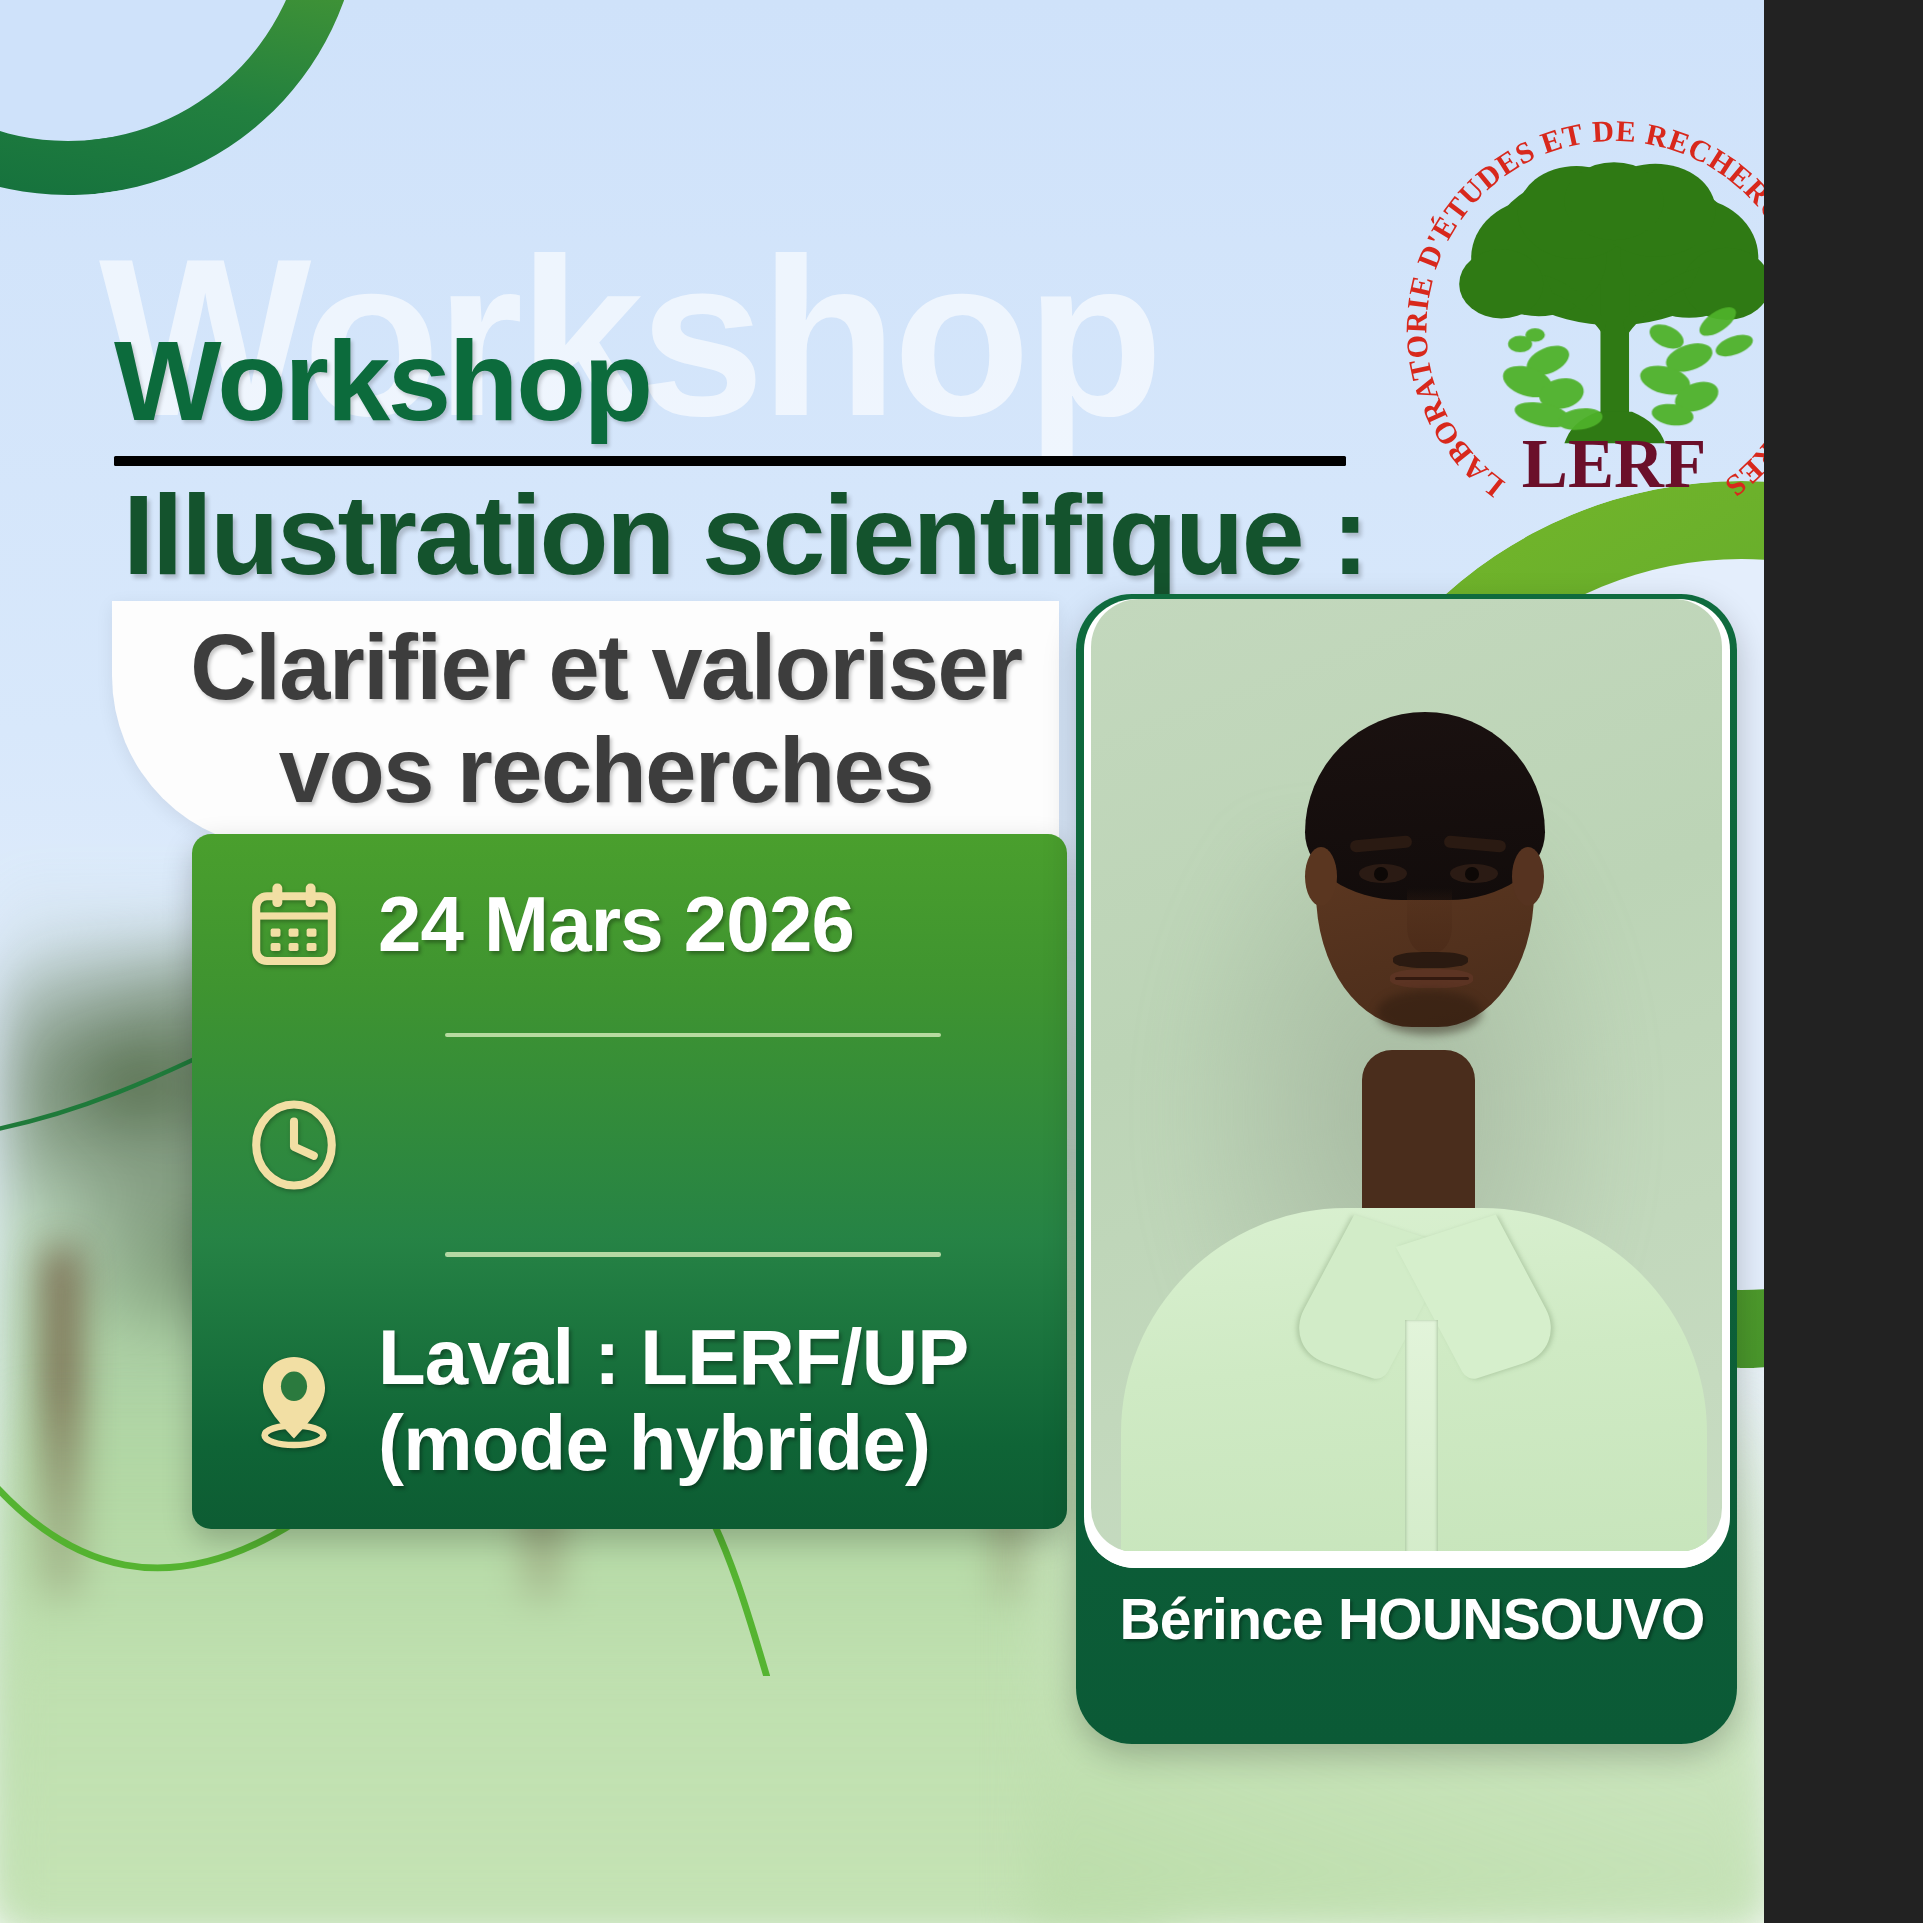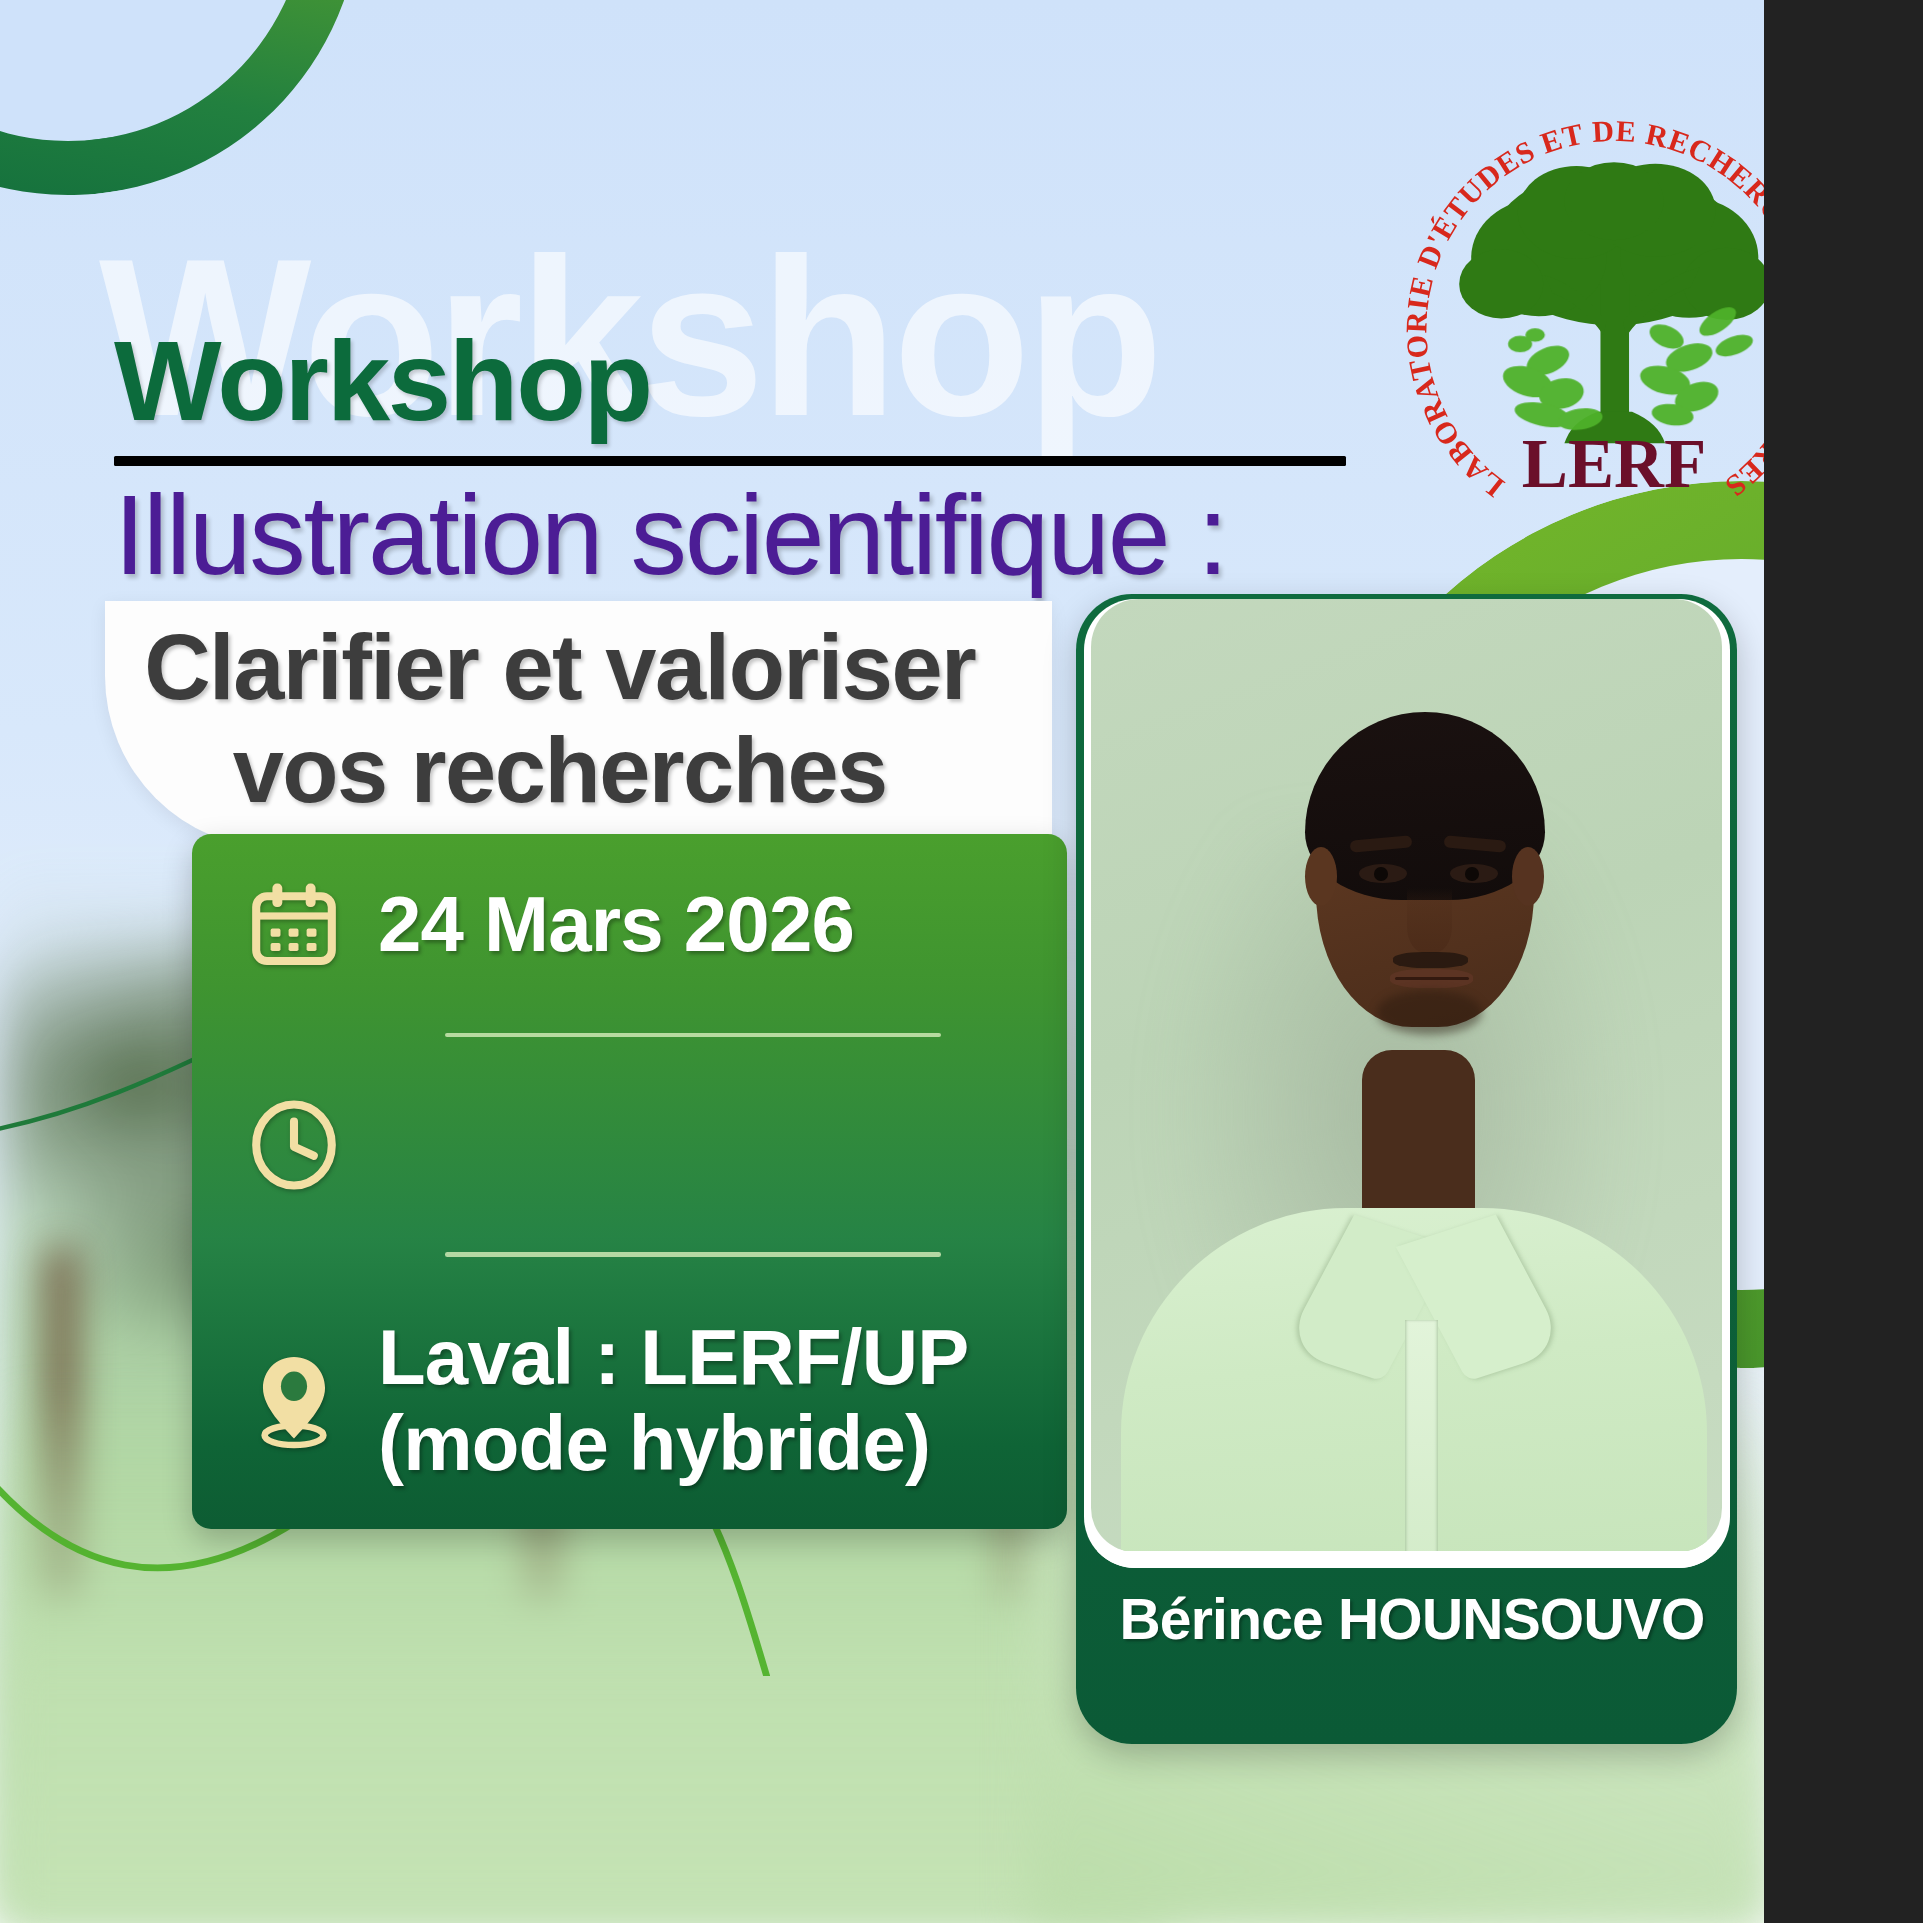--- a/index.html
+++ b/index.html
@@ -94,32 +94,32 @@
   .kicker{
     font-size:114px;font-weight:700;color:#0c6b3c;
     line-height:1.02;letter-spacing:-2.3px;
     text-shadow:2.3px 3px 3.8px rgba(0,0,0,.18);
     margin:0;
   }
   .rule{
     height:10.5px;background:#000;margin:16.5px 0 10.5px 0;width:1232px;border-radius:1.5px;
   }
   .title-main{
-    font-size:113px;font-weight:400;color:#4c1d95;
+    font-size:113px;font-weight:700;color:#14532d;
     line-height:1.04;letter-spacing:-2.3px;
     text-shadow:3px 3.8px 4.5px rgba(0,0,0,.2);
-    margin:0;white-space:nowrap;
+    margin:9px;white-space:nowrap;
   }
 
   
   .subtitle-card{
-    position:absolute;left:105px;top:601px;width:947px;height:248px;
+    position:absolute;left:112px;top:601px;width:947px;height:248px;
     background:#fdfdfd;
     border-radius:0 0 0 173px;
-    display:flex;align-items:center;justify-content:center;
+    display:flex;align-items:center;justify-content:flex-end;
     padding:0 30px 12px 0;
     box-shadow:0 4.5px 18px rgba(0,0,0,.07);
   }
   .subtitle-text{
     font-size:92px;font-weight:800;color:#3d3d3d;
     line-height:1.12;letter-spacing:-1.5px;text-align:center;
     text-shadow:2.3px 3px 3.8px rgba(0,0,0,.22);
     white-space:pre-line;
     padding-right:7.5px;
   }

